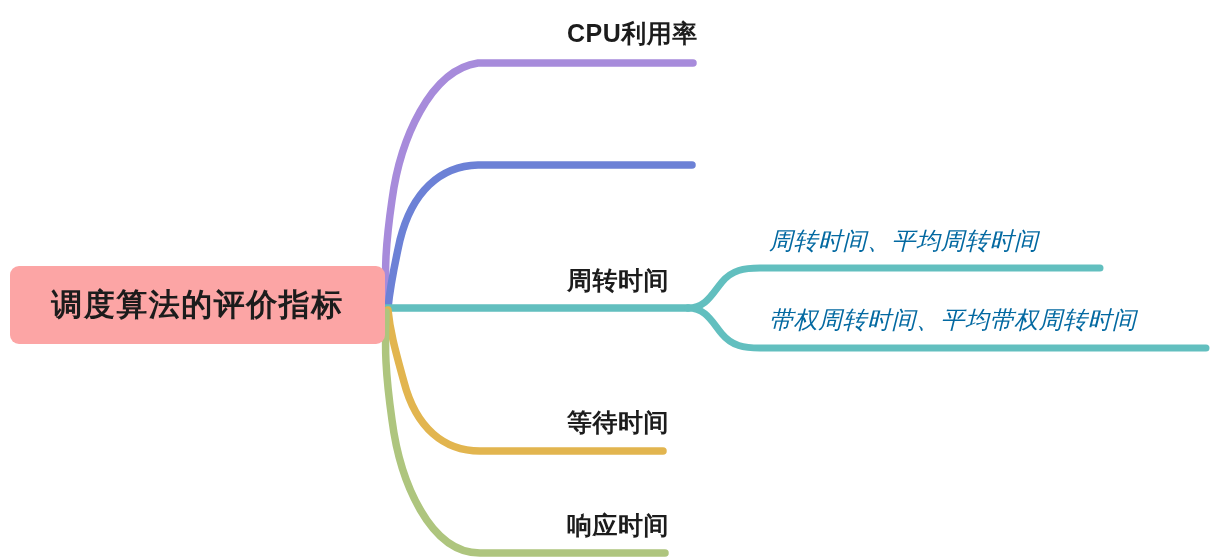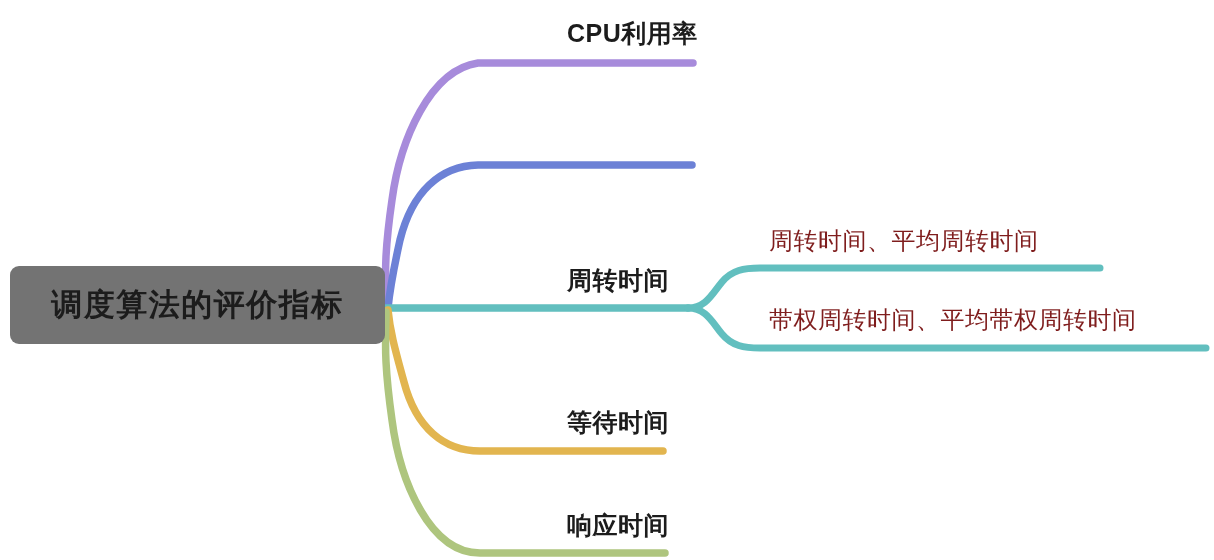--- a/index.html
+++ b/index.html
@@ -52,23 +52,24 @@
     font-weight: bold;
     color: #1c1c1c;
     white-space: nowrap;
     letter-spacing: 0.5px;
     margin-left: 36px;
   }
   .sub-label {
     position: absolute;
     font-size: 24px;
     font-weight: normal;
-    color: #7f1d1d;
+    color: #0369a1;
     white-space: nowrap;
     letter-spacing: 0.5px;
+    font-style: italic;
   }
   .lbl-cpu      { left: 531px; top: 17px; }
   .lbl-through  { left: 531px; top: 119px; }
   .lbl-turn     { left: 531px; top: 264px; }
   .lbl-wait     { left: 531px; top: 406px; }
   .lbl-resp     { left: 531px; top: 509px; }
   .lbl-sub1     { left: 769px; top: 225px; }
   .lbl-sub2     { left: 769px; top: 304px; }
 </style>
 </head>
@@ -86,21 +87,21 @@
 
     <path d="M 688 308 C 706 308 712 294 722 282 C 732 270 744 268 760 268 L 1100 268" fill="none" stroke="#62bfbf" stroke-width="7" stroke-linecap="round"></path>
 
     <path d="M 688 308 C 706 308 712 322 722 334 C 732 346 744 348 760 348 L 1206 348" fill="none" stroke="#62bfbf" stroke-width="7" stroke-linecap="round"></path>
 
     <path d="M 388 310 C 390 330 394 346 404 382 C 416 428 444 451 480 451 L 663 451" fill="none" stroke="#e2b54f" stroke-width="7.5" stroke-linecap="round"></path>
 
     <path d="M 386 312 C 386 338 383 356 392 420 C 400 482 430 553 480 553 L 665 553" fill="none" stroke="#aec57e" stroke-width="7.5" stroke-linecap="round"></path>
   </svg>
 
-  <div class="root-node" style="background: #737373;">
+  <div class="root-node" style="background: #fca5a5;">
     <span class="root-label">调度算法的评价指标</span>
   </div>
 
   <span class="node-label lbl-cpu">CPU利用率</span>
 
 
   <span class="node-label lbl-turn">周转时间</span>
 
   <span class="sub-label lbl-sub1">周转时间、平均周转时间</span>
 

